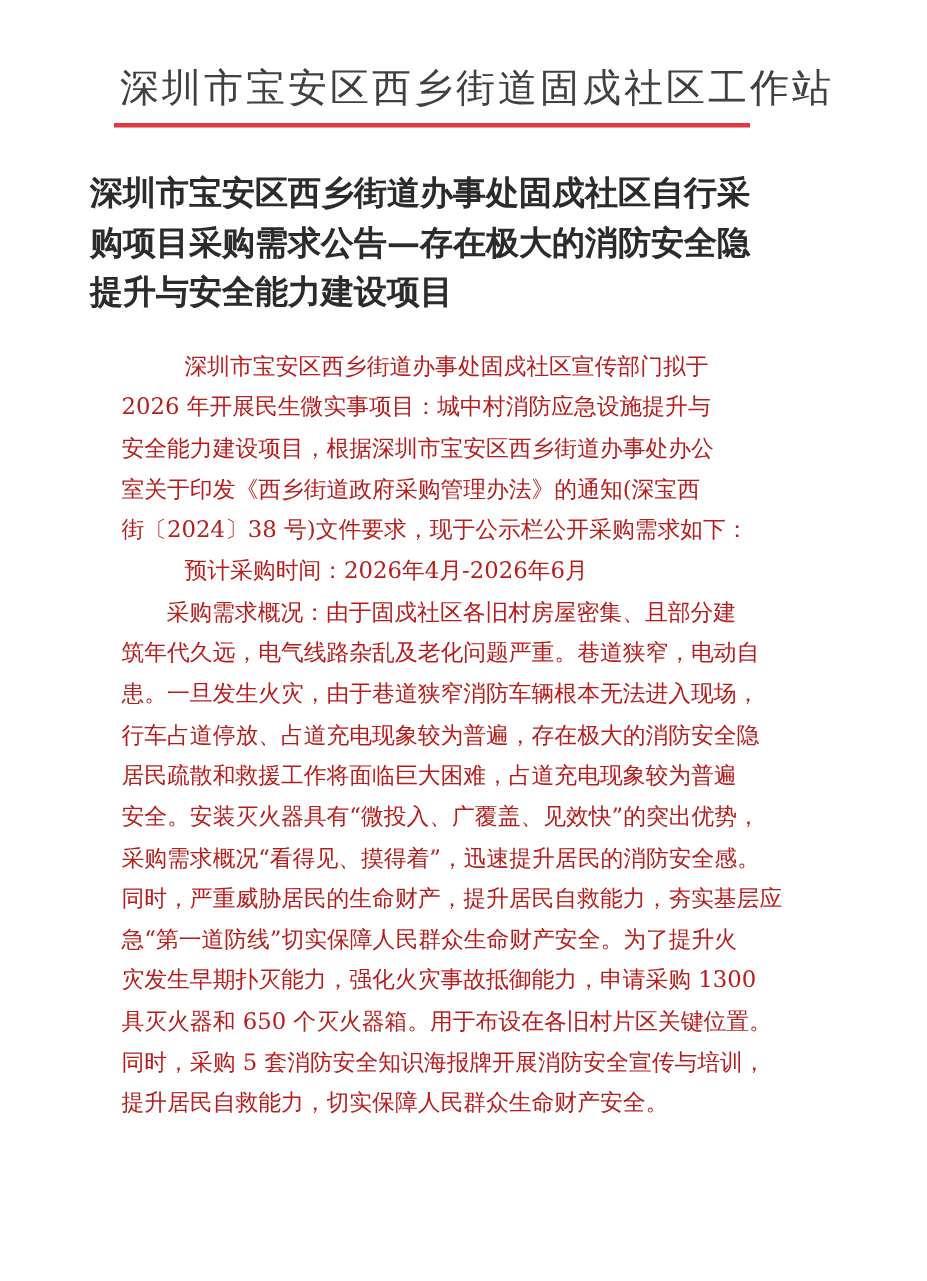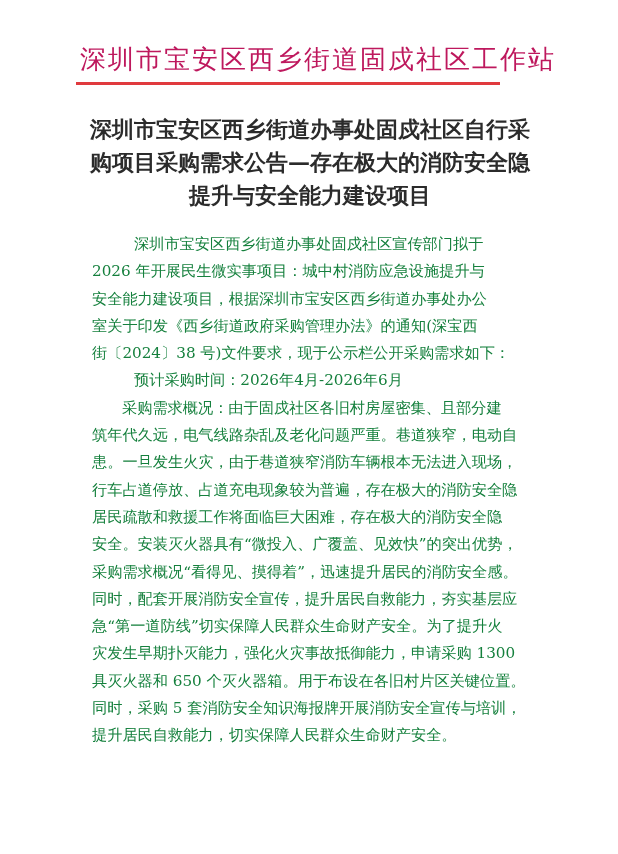--- a/index.html
+++ b/index.html
@@ -2,36 +2,36 @@
 <html><head>
 <meta charset="utf-8">
 <style>
   html, body { margin: 0; padding: 0; }
   body {
     width: 618px; height: 854px; background: #ffffff; position: relative; overflow: hidden;
     font-family: "DejaVu Serif", "Liberation Serif", serif; color: #2a2a2a;
   }
   .header-title {
     position: absolute; left: 80px; top: 44px; width: 460px;
-    font-family: Liberation Serif, serif;
-    color: #be185d; font-size: 26px; letter-spacing: 2px; white-space: nowrap;
+    font-family: Liberation Mono, monospace;
+    color: #404040; font-size: 26px; letter-spacing: 2px; white-space: nowrap;
     line-height: 32px;
   }
   .header-rule {
     position: absolute; left: 76px; top: 82px; width: 424px; height: 3px;
     background: #e03a3e;
   }
   .doc-title {
     position: absolute; left: 60px; top: 113px; width: 500px;
-    text-align: center; font-size: 22px; line-height: 33px; font-weight: bold; color: #2b2b2b;
+    text-align: left; font-size: 22px; line-height: 33px; font-weight: bold; color: #2b2b2b;
   }
   .doc-title div { white-space: nowrap; }
   .body-text {
-    position: absolute; left: 104px; top: 231px; width: 440px;
-    font-size: 15.2px; line-height: 27.3px; color: #15803d;
+    position: absolute; left: 93px; top: 231px; width: 440px;
+    font-size: 15.2px; line-height: 27.3px; color: #b91c1c;
   }
   .line { white-space: nowrap; height: 27.3px; }
   .indent { padding-left: 30px; }
 </style>
 </head>
 <body>
 
 <div class="header-title">深圳市宝安区西乡街道固戍社区工作站</div>
 <div class="header-rule"></div>
 
@@ -45,22 +45,22 @@
   <div class="line indent">深圳市宝安区西乡街道办事处固戍社区宣传部门拟于</div>
   <div class="line" style="margin-left:-12px">2026 年开展民生微实事项目：城中村消防应急设施提升与</div>
   <div class="line" style="margin-left:-12px">安全能力建设项目，根据深圳市宝安区西乡街道办事处办公</div>
   <div class="line" style="margin-left:-12px">室关于印发《西乡街道政府采购管理办法》的通知(深宝西</div>
   <div class="line" style="margin-left:-12px">街〔2024〕38 号)文件要求，现于公示栏公开采购需求如下：</div>
   <div class="line indent">预计采购时间：2026年4月-2026年6月</div>
   <div class="line" style="padding-left:18px">采购需求概况：由于固戍社区各旧村房屋密集、且部分建</div>
   <div class="line" style="margin-left:-12px">筑年代久远，电气线路杂乱及老化问题严重。巷道狭窄，电动自</div>
   <div class="line" style="margin-left:-12px">患。一旦发生火灾，由于巷道狭窄消防车辆根本无法进入现场，</div>
   <div class="line" style="margin-left:-12px">行车占道停放、占道充电现象较为普遍，存在极大的消防安全隐</div>
-  <div class="line" style="margin-left:-12px">居民疏散和救援工作将面临巨大困难，存在极大的消防安全隐</div>
+  <div class="line" style="margin-left:-12px">居民疏散和救援工作将面临巨大困难，占道充电现象较为普遍</div>
   <div class="line" style="margin-left:-12px">安全。安装灭火器具有“微投入、广覆盖、见效快”的突出优势，</div>
   <div class="line" style="margin-left:-12px">采购需求概况“看得见、摸得着”，迅速提升居民的消防安全感。</div>
-  <div class="line" style="margin-left:-12px">同时，配套开展消防安全宣传，提升居民自救能力，夯实基层应</div>
+  <div class="line" style="margin-left:-12px">同时，严重威胁居民的生命财产，提升居民自救能力，夯实基层应</div>
   <div class="line" style="margin-left:-12px">急“第一道防线”切实保障人民群众生命财产安全。为了提升火</div>
   <div class="line" style="margin-left:-12px">灾发生早期扑灭能力，强化火灾事故抵御能力，申请采购 1300</div>
   <div class="line" style="margin-left:-12px">具灭火器和 650 个灭火器箱。用于布设在各旧村片区关键位置。</div>
   <div class="line" style="margin-left:-12px">同时，采购 5 套消防安全知识海报牌开展消防安全宣传与培训，</div>
   <div class="line" style="margin-left:-12px">提升居民自救能力，切实保障人民群众生命财产安全。</div>
 </div>
 
 </body></html>

